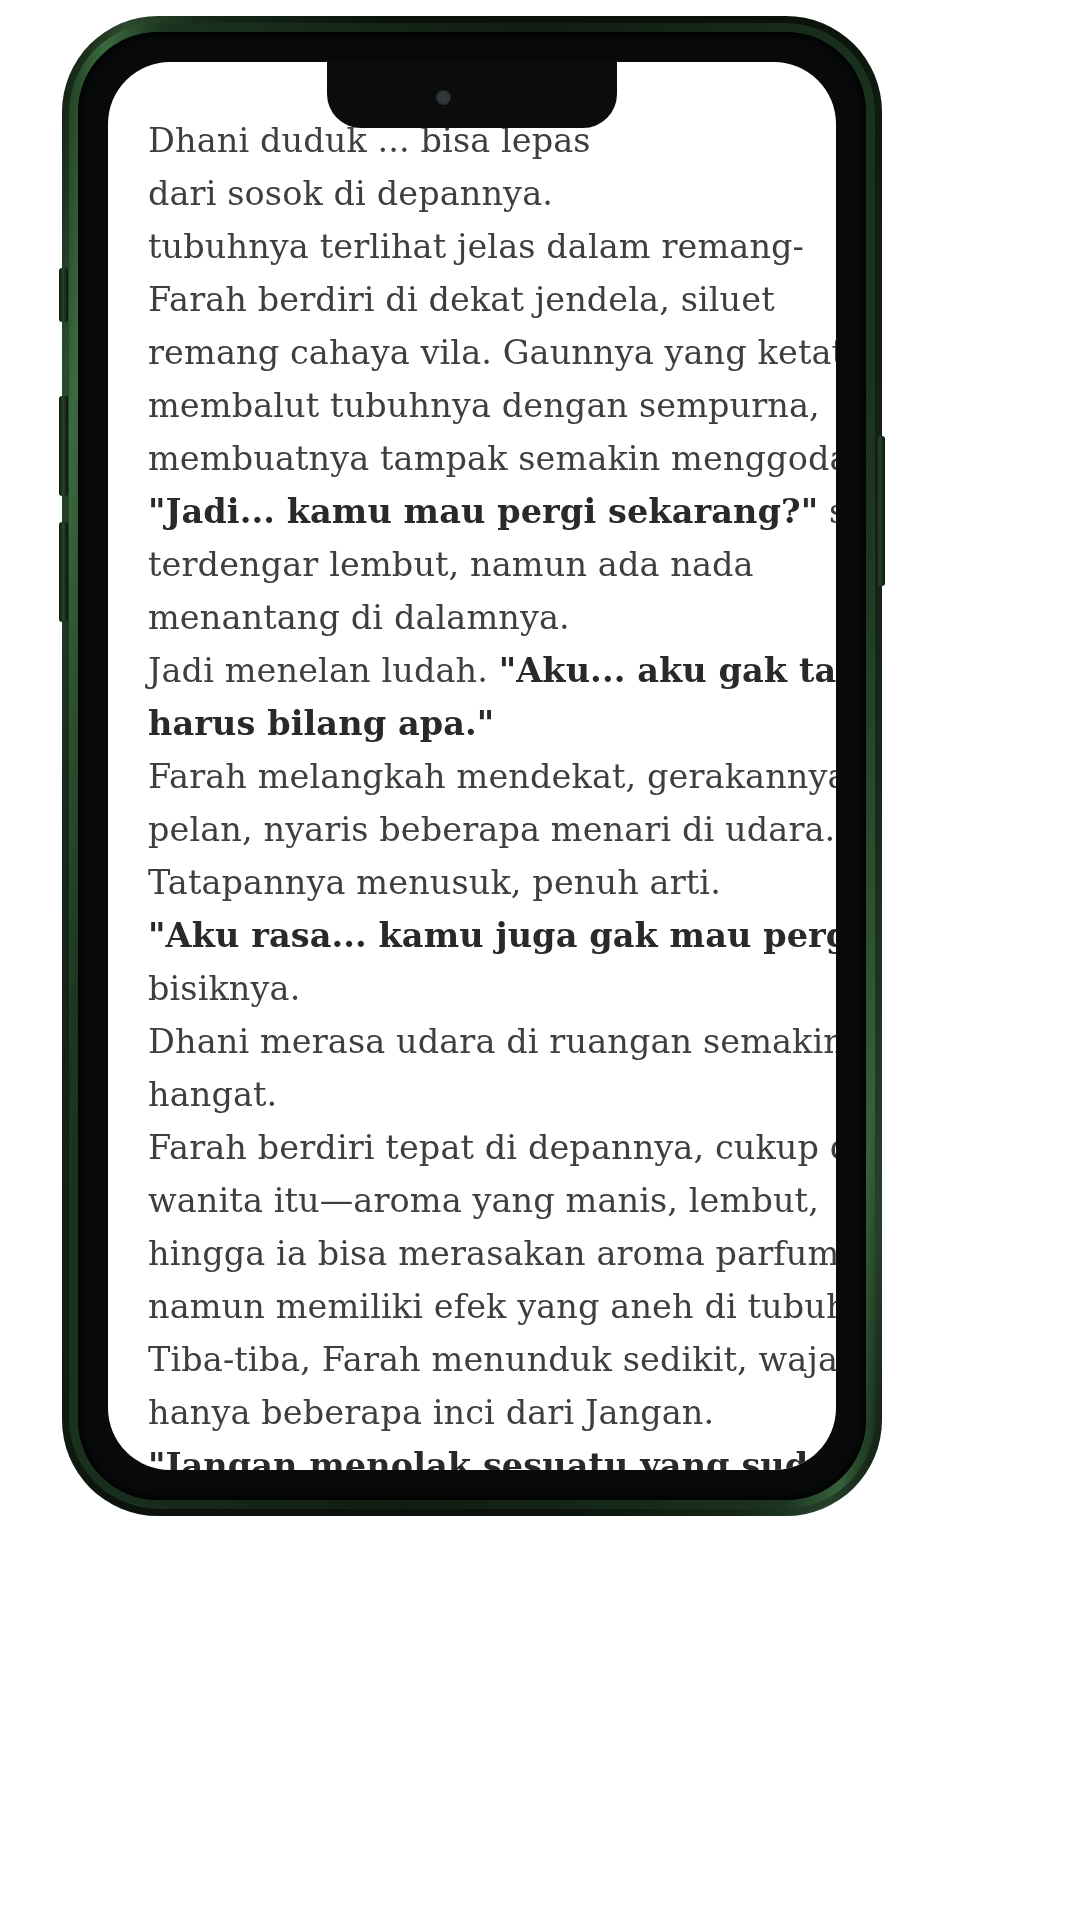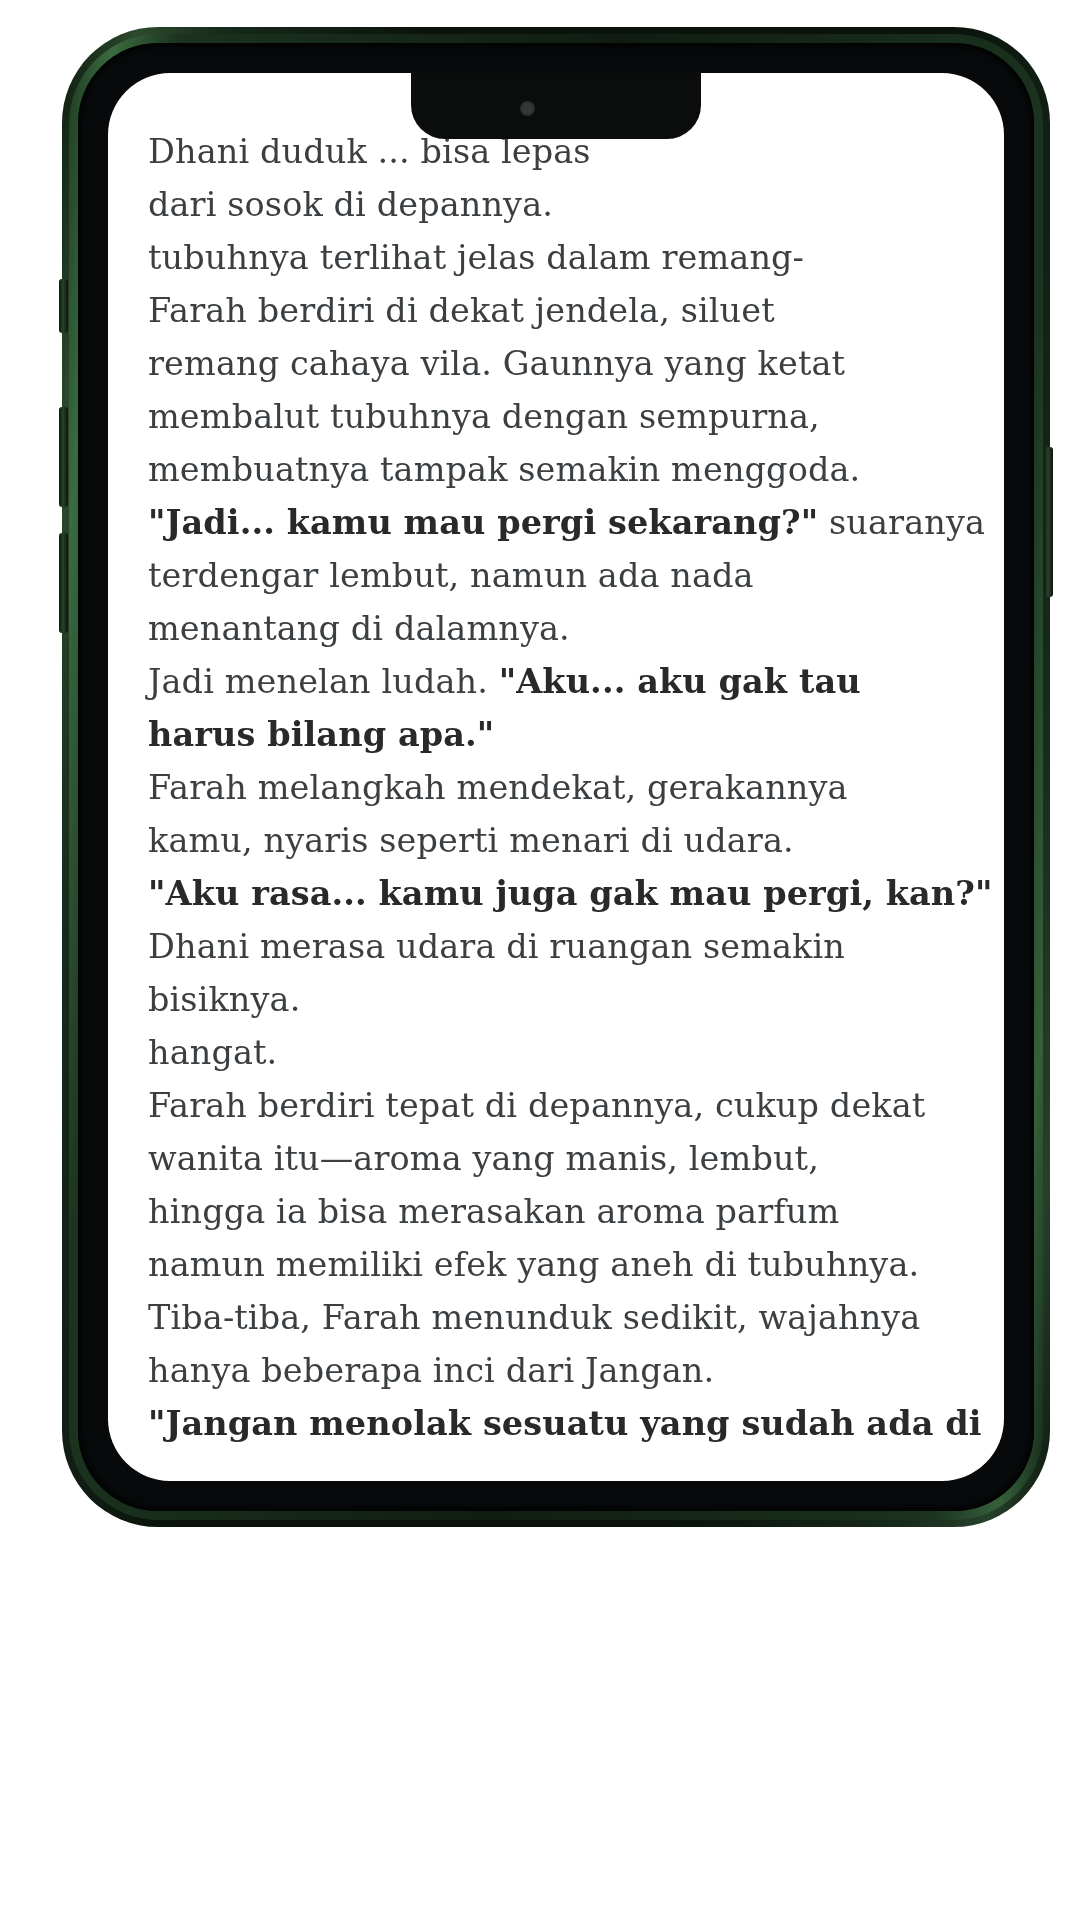--- a/index.html
+++ b/index.html
@@ -13,23 +13,22 @@
 
   body {
     font-family: "DejaVu Serif", "Liberation Serif", serif;
   }
 
   
   #phone-mockup {
     position: absolute;
     left: 62px;
     top: 16px;
-    width: 988px;
+    width: 820px;
     height: 1500px;
-    margin-top: 11px;
   }
 
   
   .frame-outer {
     position: absolute;
     inset: 0;
     border-radius: 96px;
     background: linear-gradient(100deg,
         #0d1a0d 0%,
         #2d4a2d 6%,
@@ -162,24 +161,25 @@
           <div class="line"><span>Farah berdiri di dekat jendela, siluet</span></div>
           <div class="line"><span>remang cahaya vila. Gaunnya yang ketat</span></div>
           <div class="line"><span>membalut tubuhnya dengan sempurna,</span></div>
           <div class="line"><span>membuatnya tampak semakin menggoda.</span></div>
           <div class="line"><b>"Jadi... kamu mau pergi sekarang?"</b><span> suaranya</span></div>
           <div class="line"><span>terdengar lembut, namun ada nada</span></div>
           <div class="line"><span>menantang di dalamnya.</span></div>
           <div class="line"><span>Jadi menelan ludah. </span><b>"Aku... aku gak tau</b></div>
           <div class="line"><b>harus bilang apa."</b></div>
           <div class="line"><span>Farah melangkah mendekat, gerakannya</span></div>
-          <div class="line"><span>kamu, nyaris seperti menari di udara.</span></div>
+          <div class="line"><span>pelan, nyaris beberapa menari di udara.</span></div>
+          <div class="line"><span>Tatapannya menusuk, penuh arti.</span></div>
           <div class="line"><b>"Aku rasa... kamu juga gak mau pergi, kan?"</b></div>
+          <div class="line"><span>bisiknya.</span></div>
           <div class="line"><span>Dhani merasa udara di ruangan semakin</span></div>
-          <div class="line"><span>bisiknya.</span></div>
           <div class="line"><span>hangat.</span></div>
           <div class="line"><span>Farah berdiri tepat di depannya, cukup dekat</span></div>
           <div class="line"><span>wanita itu—aroma yang manis, lembut,</span></div>
           <div class="line"><span>hingga ia bisa merasakan aroma parfum</span></div>
           <div class="line"><span>namun memiliki efek yang aneh di tubuhnya.</span></div>
           <div class="line"><span>Tiba-tiba, Farah menunduk sedikit, wajahnya</span></div>
           <div class="line"><span>hanya beberapa inci dari Jangan.</span></div>
           <div class="line"><b>"Jangan menolak sesuatu yang sudah ada di</b></div>
         </div>
 

